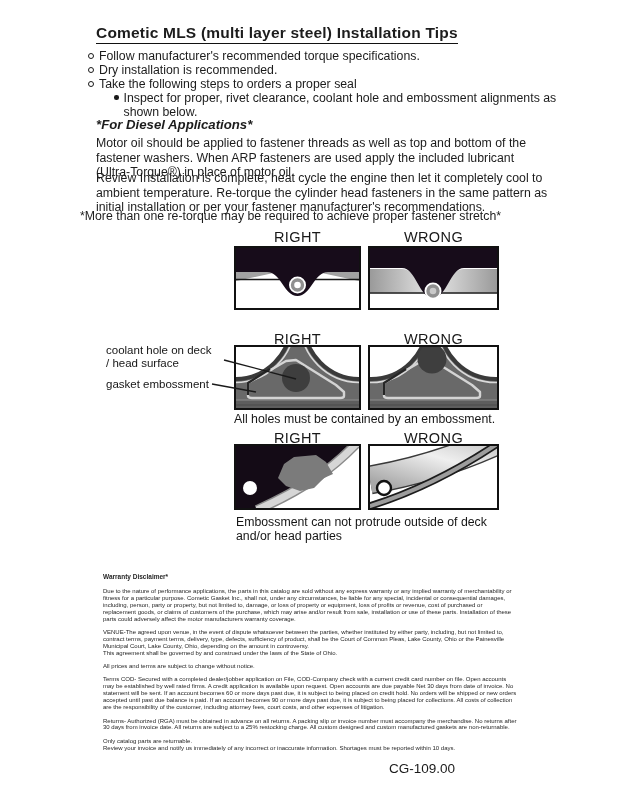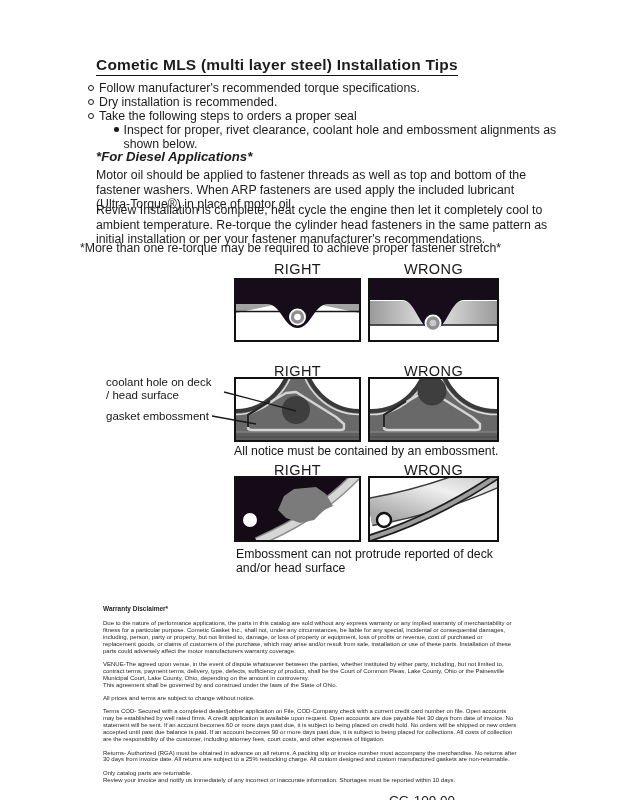--- a/index.html
+++ b/index.html
@@ -1,20 +1,20 @@
 <!DOCTYPE html>
 <html><head>
 <meta charset="utf-8">
 <style>
   html,body{margin:0;padding:0;background:#fff;}
   .page{
     position:relative;width:618px;height:800px;background:#ffffff;
     font-family:"Liberation Sans", sans-serif;color:#1c1c1c;overflow:hidden;
   }
-  .abs{position:absolute;margin-top:32px;}
+  .abs{position:absolute;}
   .title{
     font-size:15.5px;font-weight:bold;letter-spacing:.2px;
     border-bottom:1.6px solid #111;padding-bottom:1px;display:inline-block;
   }
   .bullets{font-size:12.3px;line-height:14px;}
   .b-row{display:flex;align-items:flex-start;}
   .dot-open{
     width:4px;height:4px;border:1px solid #1a1a1a;border-radius:50%;
     display:inline-block;margin:4px 5px 0 0;flex:0 0 auto;
   }
@@ -159,21 +159,21 @@
     </svg>
   </div>
 
   <div class="abs overlay" style="left:208px;top:354px;">
     <svg width="96" height="44" viewBox="0 0 96 44">
       <line x1="16" y1="6" x2="88" y2="25" stroke="#1a1a1a" stroke-width="1.3"></line>
       <line x1="4" y1="30" x2="48" y2="38" stroke="#1a1a1a" stroke-width="1.3"></line>
     </svg>
   </div>
 
-  <div class="abs caption" style="left:234px;top:413px;width:300px;">All notice must be contained by an embossment.</div>
+  <div class="abs caption" style="left:234px;top:413px;width:300px;">All holes must be contained by an embossment.</div>
 
   <div class="abs rw-label" style="left:234px;top:430px;width:127px;">RIGHT</div>
   <div class="abs rw-label" style="left:368px;top:430px;width:131px;">WRONG</div>
 
   <div class="abs" style="left:234px;top:444px;">
     <svg width="127" height="66" viewBox="0 0 127 66">
       <defs>
           <clipPath id="c3r">
             <rect x="2" y="2" width="123" height="62"></rect>
           </clipPath>
@@ -206,21 +206,21 @@
       <g clip-path="url(#c3w)">
         <path d="M2,36 C48,28 94,13 131,-4" fill="none" stroke="#3a3a3a" stroke-width="29"></path>
         <path d="M2,36 C48,28 94,13 131,-4" fill="none" stroke="url(#g3w)" stroke-width="26"></path>
         <path d="M2,62 C50,47 96,22 129,0" fill="none" stroke="#1c1c1c" stroke-width="7.5"></path>
         <path d="M2,62 C50,47 96,22 129,0" fill="none" stroke="#9d9d9d" stroke-width="4"></path>
         <circle cx="16" cy="44" r="7" fill="#ffffff" stroke="#111" stroke-width="2.4"></circle>
       </g>
     </svg>
   </div>
 
-  <div class="abs caption" style="left:236px;top:516px;width:276px;">Embossment can not protrude reported of deck and/or head surface</div>
+  <div class="abs caption" style="left:236px;top:516px;width:276px;">Embossment can not protrude outside of deck and/or head parties</div>
 
   <div class="abs legal" style="left:103px;top:574px;">
     <div class="lh">Warranty Disclaimer*</div>
     <p>Due to the nature of performance applications, the parts in this catalog are sold without any express warranty or any implied warranty of merchantability or fitness for a particular purpose.  Cometic Gasket Inc., shall not, under any circumstances, be liable for any special, incidental or consequential damages, including, person, party or property, but not limited to, damage, or loss of property or equipment, loss of profits or revenue, cost of purchased or replacement goods, or claims of customers of the purchase, which may arise and/or result from sale, installation or use of these parts.  Installation of these parts could adversely affect the motor manufacturers warranty coverage.</p>
     <p class="tight">VENUE-The agreed upon venue, in the event of dispute whatsoever between the parties, whether instituted by either party, including, but not limited to, contract terms, payment terms, delivery, type, defects, sufficiency of product, shall be the Court of Common Pleas, Lake County, Ohio or the Painesville Municipal Court, Lake County, Ohio, depending on the amount in controversy.</p>
     <p>This agreement shall be governed by and construed under the laws of the State of Ohio.</p>
     <p>All prices and terms are subject to change without notice.</p>
     <p>Terms COD- Secured with a completed dealer/jobber application on File, COD-Company check with a current credit card number on file.  Open accounts may be established by well rated firms.  A credit application is available upon request.  Open accounts are due payable Net 30 days from date of invoice.  No statement will be sent.  If an account becomes 60 or more days past due, it is subject to being placed on credit hold.  No orders will be shipped or new orders accepted until past due balance is paid.  If an account becomes 90 or more days past due, it is subject to being placed for collections.  All costs of collection are the responsibility of the customer, including attorney fees, court costs, and other expenses of litigation.</p>
     <p>Returns- Authorized (RGA) must be obtained in advance on all returns.  A packing slip or invoice number must accompany the merchandise.  No returns after 30 days from invoice date.  All returns are subject to a 25% restocking charge.  All custom designed and custom manufactured gaskets are non-returnable.</p>
     <p class="tight">Only catalog parts are returnable.</p>

